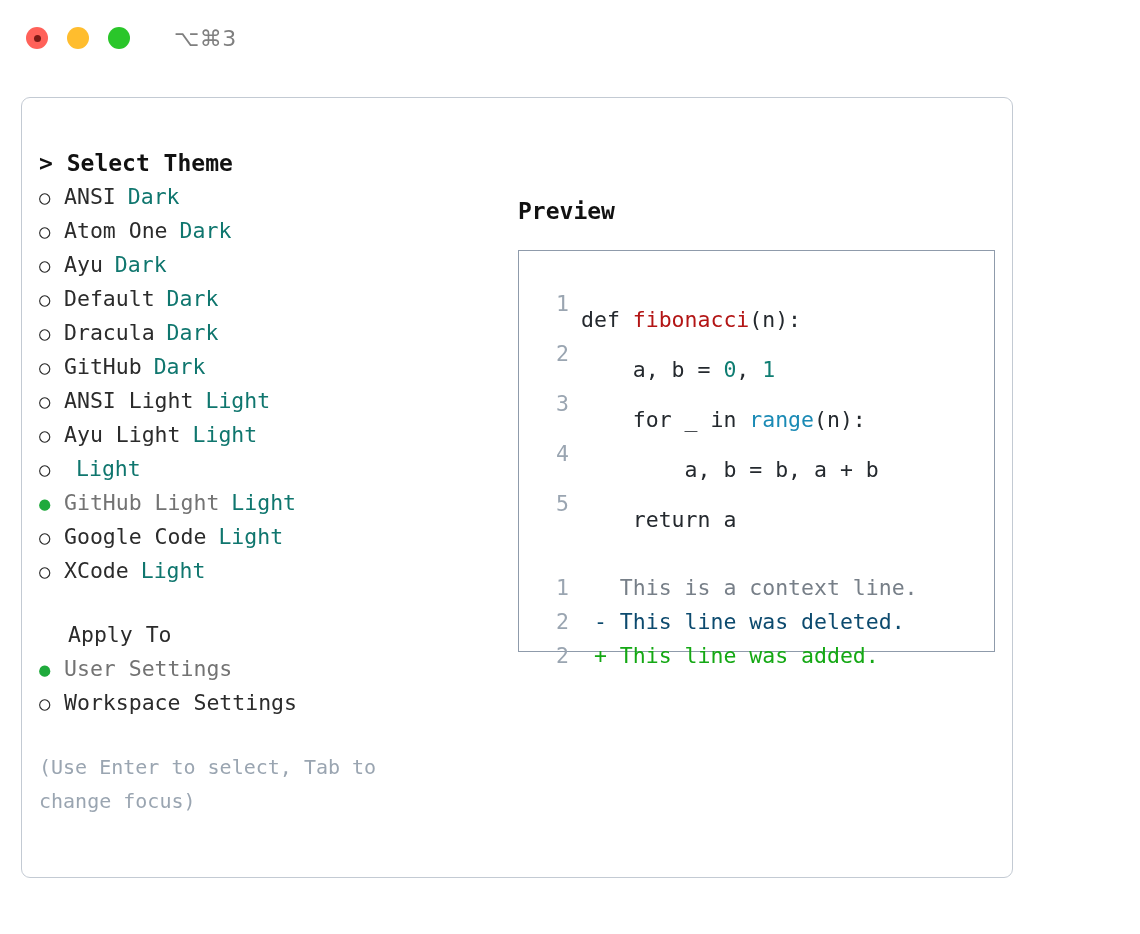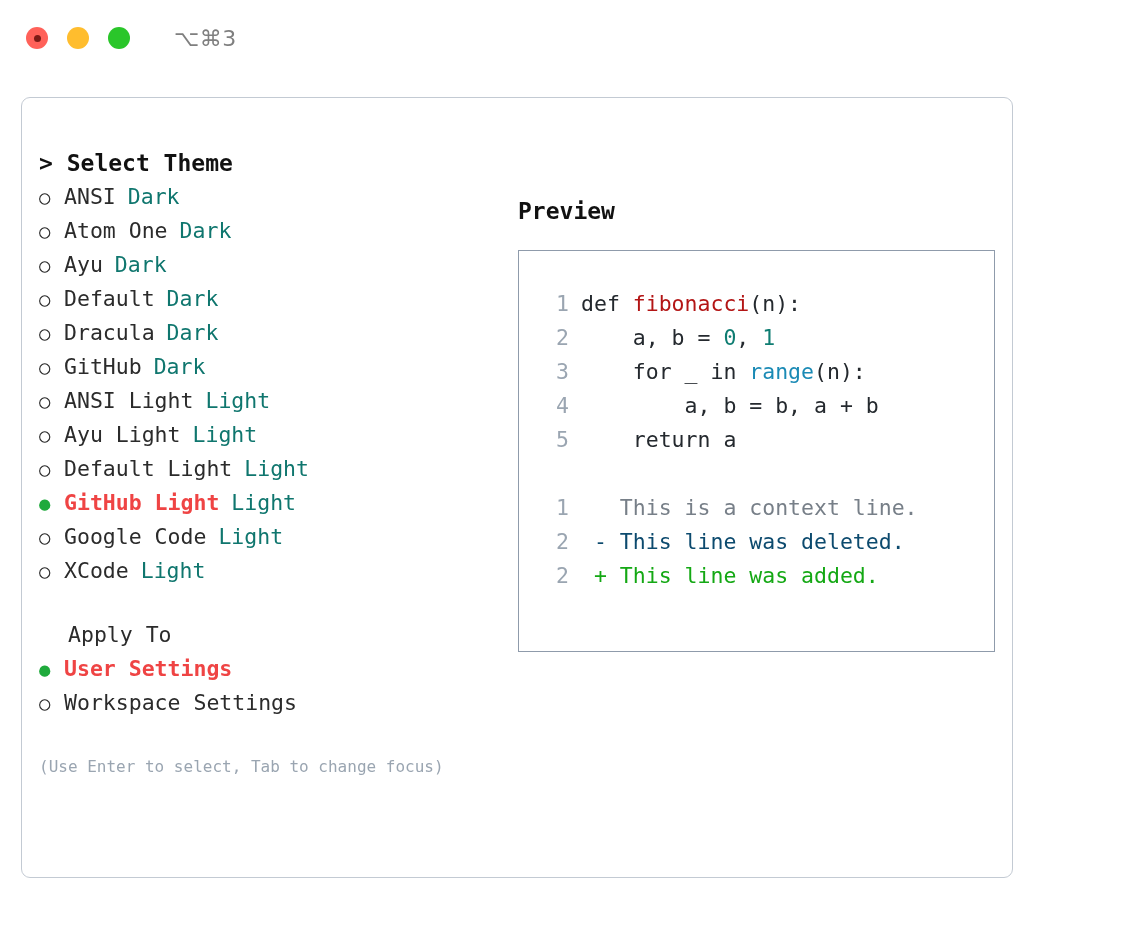--- a/index.html
+++ b/index.html
@@ -110,39 +110,39 @@
     white-space: pre;
   }
   .bullet {
     width: 25px;
     flex: 0 0 25px;
     color: #2b2b2b;
     font-size: 19px;
   }
   .bullet.filled { color: #1faa3c; }
   .opt-label { color: #2b2b2b; }
-  .opt.selected .opt-label { color: #ef4444; font-weight: bold; }
+  .opt.selected .opt-label { color: #737373; }
   .opt-badge {
     color: #0f766e;
     padding-left: 12px;
   }
 
   .spacer-sm { height: 30px; }
 
   .apply-title {
     font-size: 21.5px;
     color: #2b2b2b;
     line-height: 34px;
     padding-left: 29px;
     white-space: pre;
   }
 
   .hint {
     margin-top: 30px;
-    font-size: 16px;
+    font-size: 20px;
     line-height: 34px;
     color: #9aa5b1;
     width: 420px;
     white-space: pre-wrap;
   }
 
   
   .right-pane {
     flex: 1;
     padding-left: 19px;
@@ -170,21 +170,21 @@
     line-height: 34px;
     white-space: pre;
   }
   .lineno {
     width: 30px;
     flex: 0 0 30px;
     color: #9aa5b1;
     text-align: right;
     padding-right: 12px;
   }
-  .code-text { color: #24292e; }
+  .code-text { color: #24292e; margin-top: 16px; }
   .tok-fn      { color: #b31515; }
   .tok-num     { color: #0f7d72; }
   .tok-builtin { color: #1a8ab5; }
   .tok-plain   { color: #24292e; }
 
   .diff-gap { height: 34px; }
   .diff-context { color: #777f88; }
   .diff-del     { color: #0c4a6e; }
   .diff-add     { color: #14a814; }
 </style>
@@ -210,21 +210,21 @@
 
         <div class="opt-list" id="theme-list">
             <div class="opt"><span class="bullet">○</span><span class="opt-label">ANSI</span><span class="opt-badge">Dark</span></div>
             <div class="opt"><span class="bullet">○</span><span class="opt-label">Atom One</span><span class="opt-badge">Dark</span></div>
             <div class="opt"><span class="bullet">○</span><span class="opt-label">Ayu</span><span class="opt-badge">Dark</span></div>
             <div class="opt"><span class="bullet">○</span><span class="opt-label">Default</span><span class="opt-badge">Dark</span></div>
             <div class="opt"><span class="bullet">○</span><span class="opt-label">Dracula</span><span class="opt-badge">Dark</span></div>
             <div class="opt"><span class="bullet">○</span><span class="opt-label">GitHub</span><span class="opt-badge">Dark</span></div>
             <div class="opt"><span class="bullet">○</span><span class="opt-label">ANSI Light</span><span class="opt-badge">Light</span></div>
             <div class="opt"><span class="bullet">○</span><span class="opt-label">Ayu Light</span><span class="opt-badge">Light</span></div>
-            <div class="opt"><span class="bullet">○</span><span class="opt-label">Default Light</span><span class="opt-badge">Light</span></div>
+            <div class="opt"><span class="bullet">○</span><span class="opt-badge">Light</span></div>
             <div class="opt selected"><span class="bullet filled">●</span><span class="opt-label">GitHub Light</span><span class="opt-badge">Light</span></div>
             <div class="opt"><span class="bullet">○</span><span class="opt-label">Google Code</span><span class="opt-badge">Light</span></div>
             <div class="opt"><span class="bullet">○</span><span class="opt-label">XCode</span><span class="opt-badge">Light</span></div>
           </div>
 
         <div class="spacer-sm"></div>
 
         <div class="apply-title">Apply To</div>
         <div class="opt-list" id="apply-list">
             <div class="opt selected"><span class="bullet filled">●</span><span class="opt-label">User Settings</span></div>

